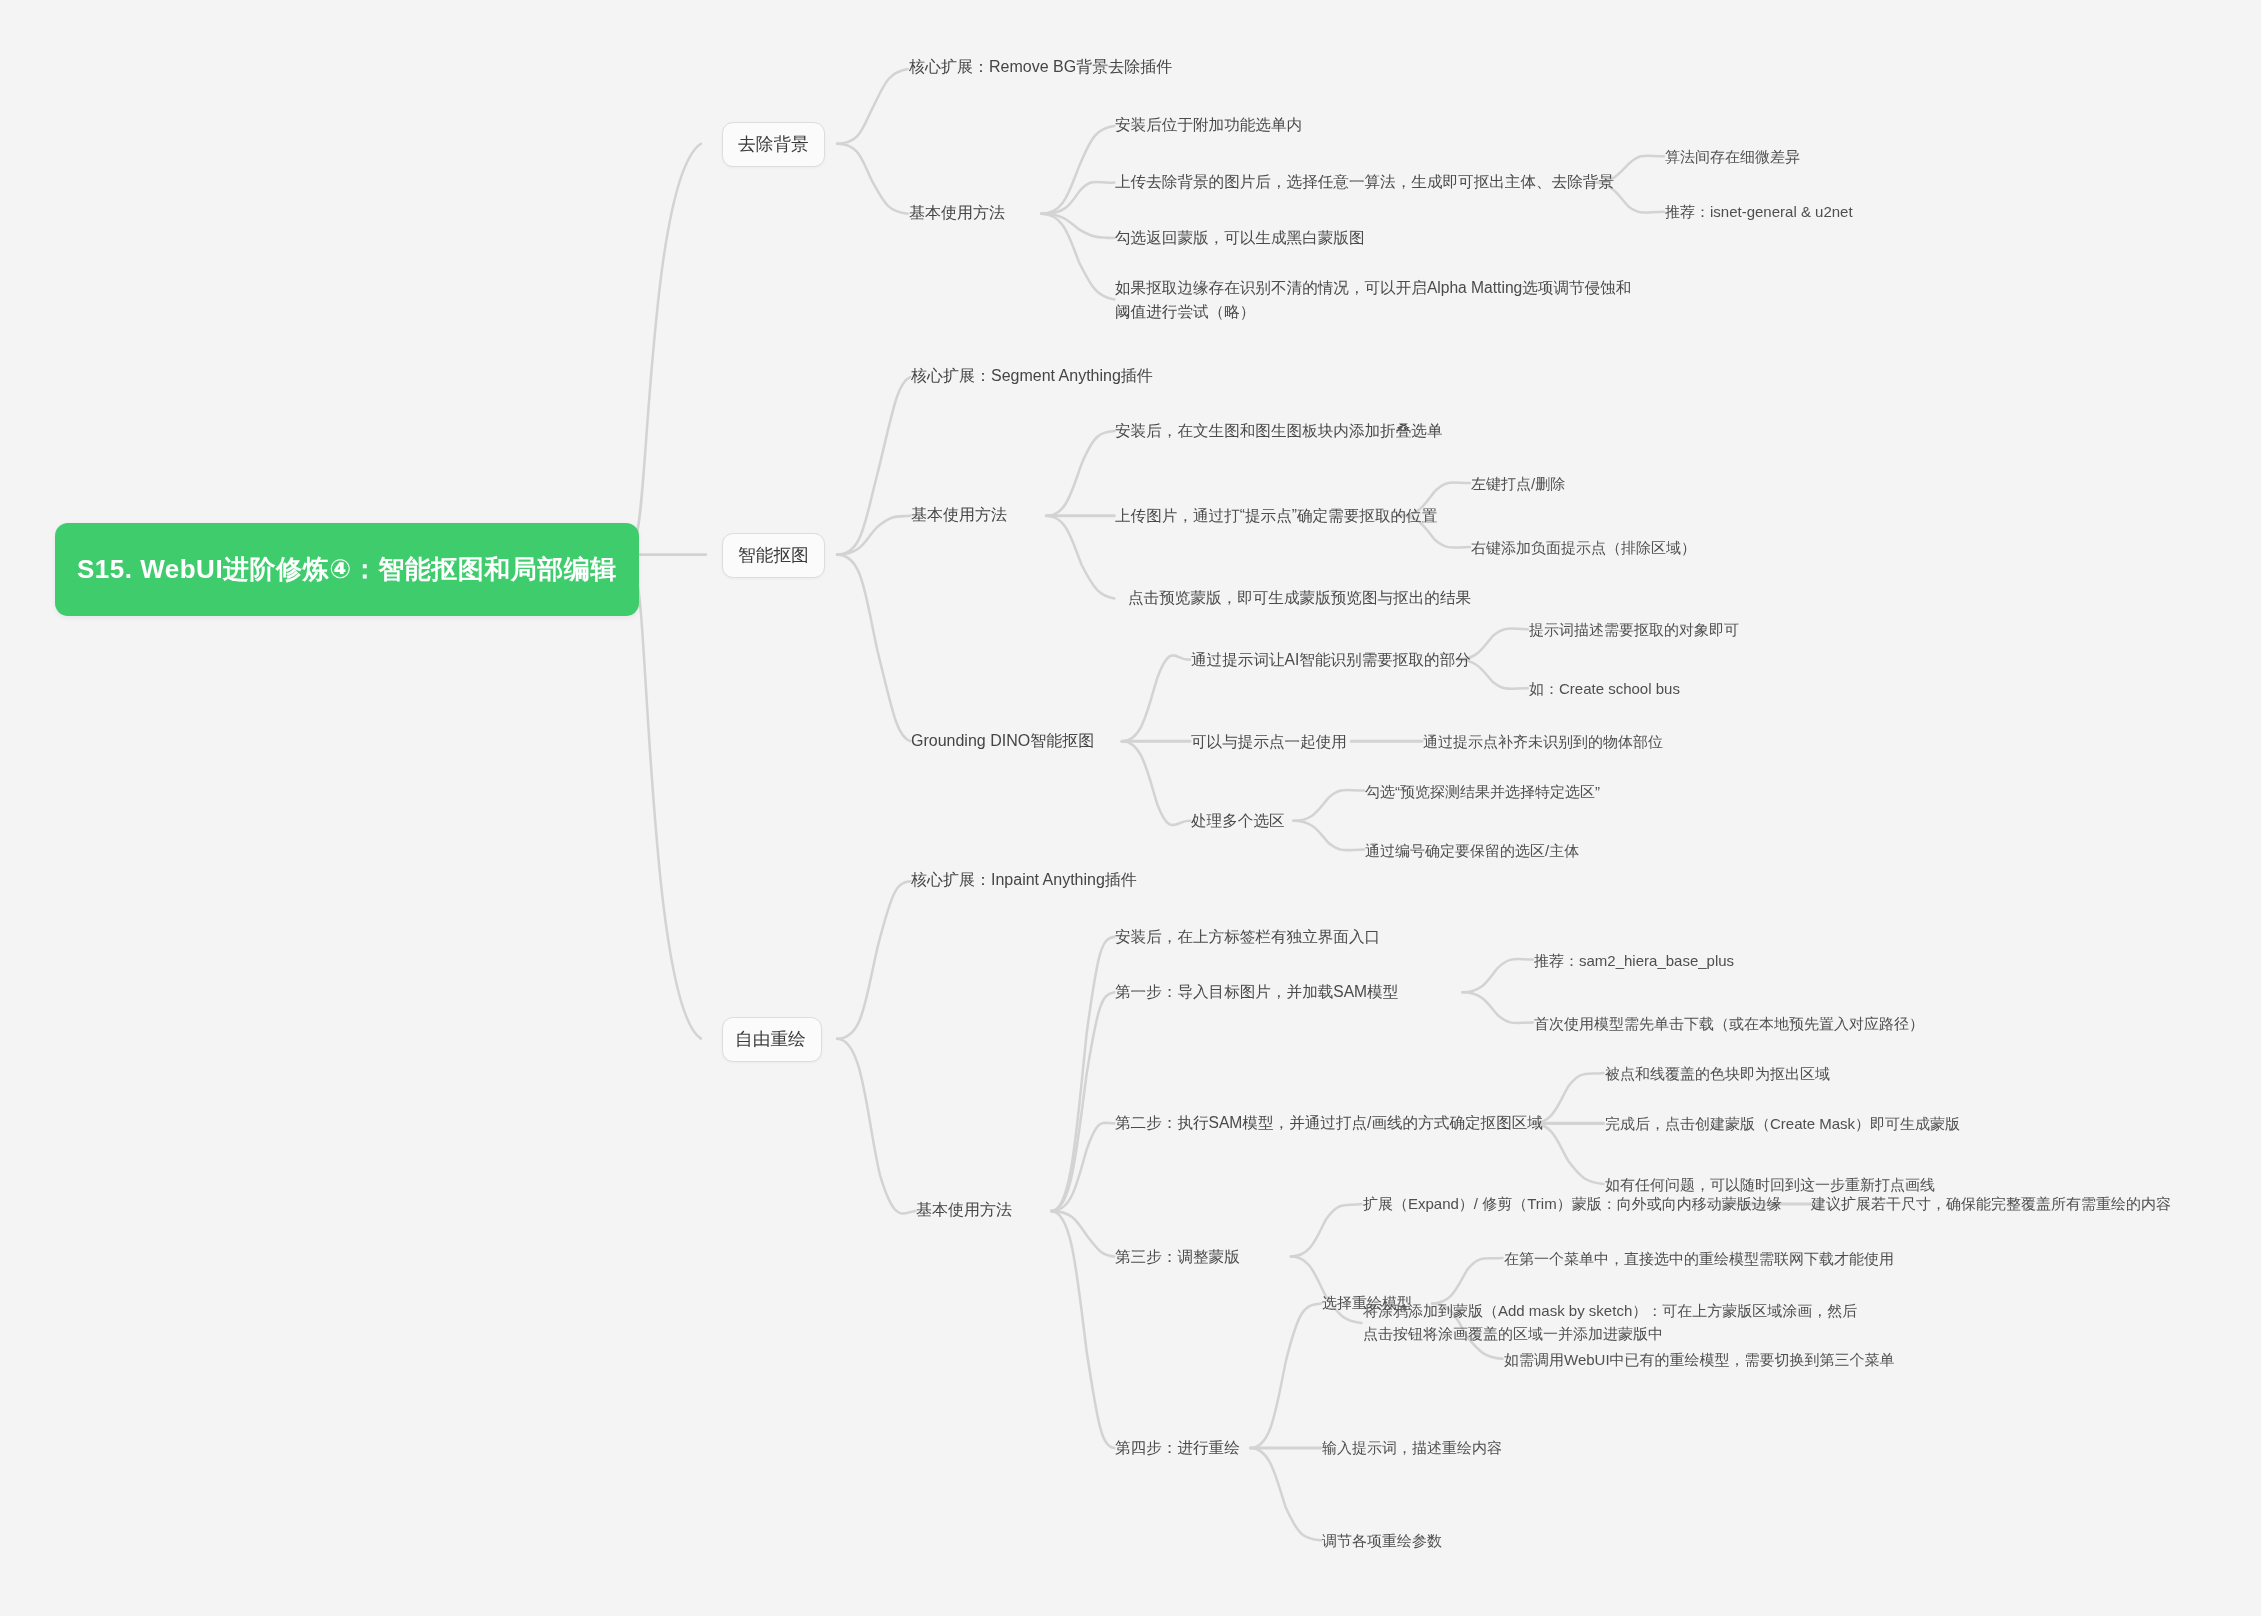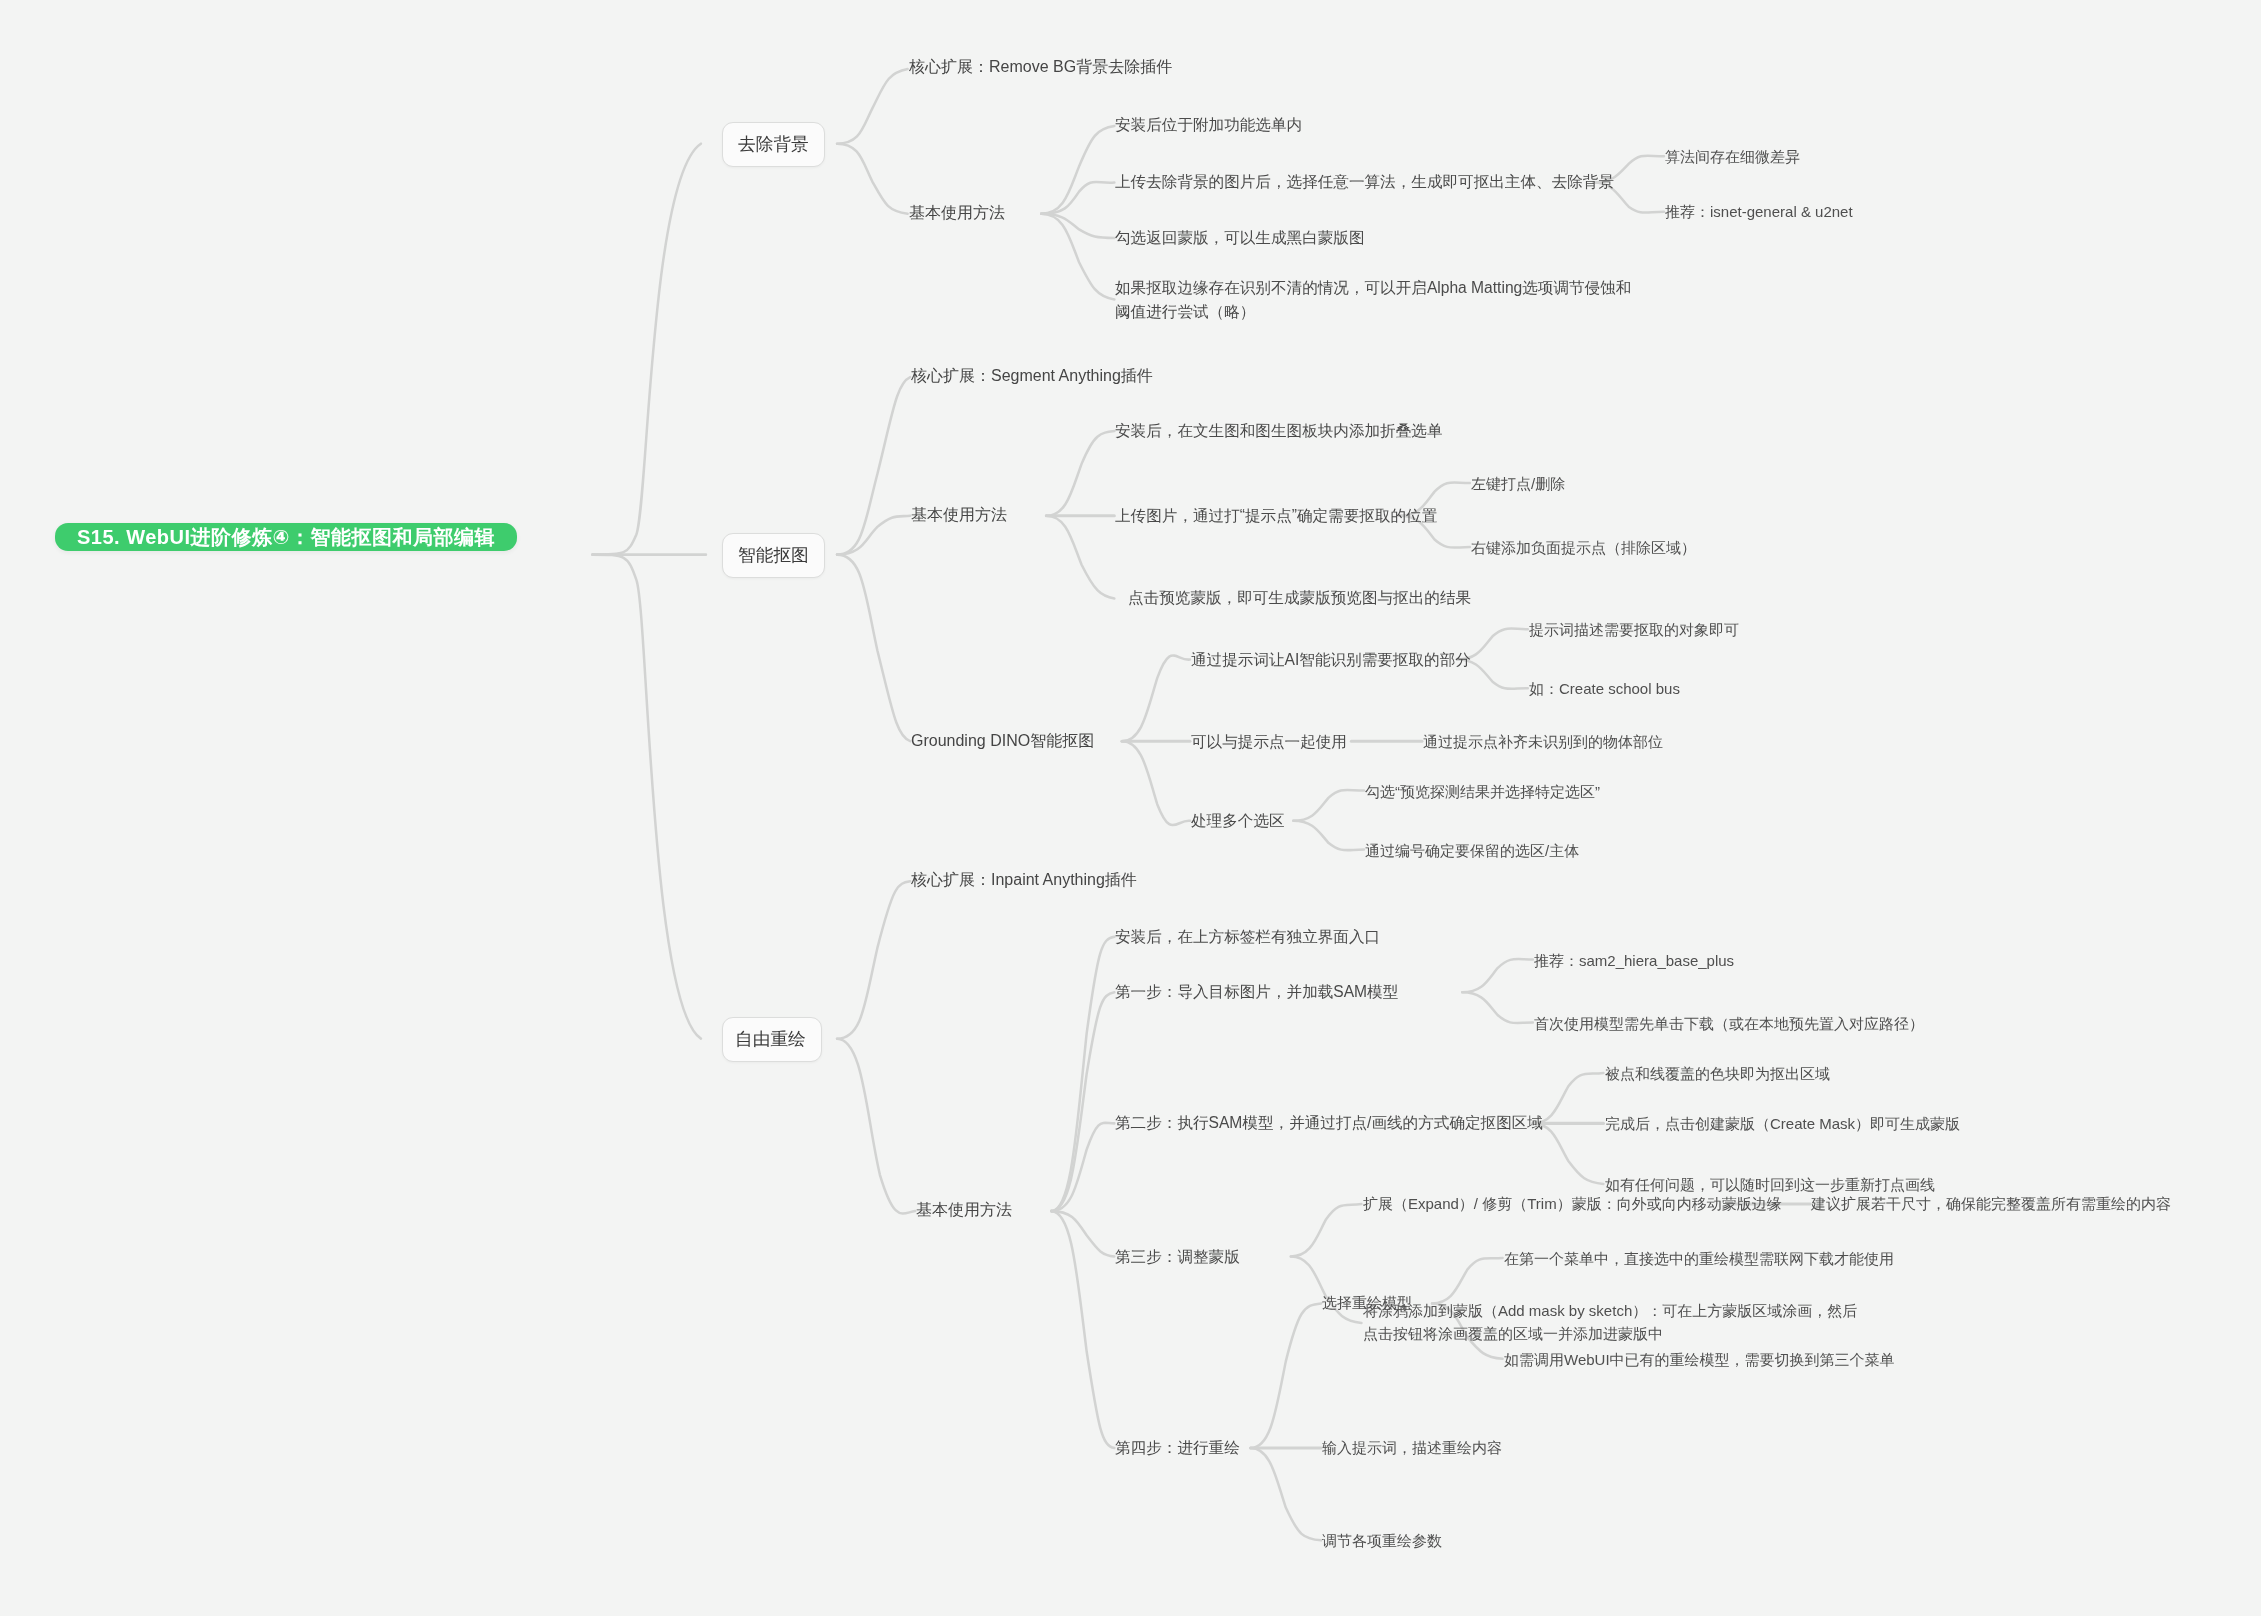--- a/index.html
+++ b/index.html
@@ -25,24 +25,24 @@
   .node{
     position:absolute;
     box-sizing:border-box;
     white-space:pre;
     line-height:1.42;
   }
   
   .root{
     background:#3ECC6D;
     color:#ffffff;
-    font-size:20px;
+    font-size:26px;
     font-weight:bold;
     border-radius:13px;
-    padding:0 22px;
+    padding:28px 22px;
     letter-spacing:0.5px;
     box-shadow:0 1.5px 5px rgba(0,0,0,0.06);
   }
   
   .lvl1{
     background:#fbfbfb;
     color:#3a3a3a;
     font-size:17.7px;
     border:1.5px solid #dcdddc;
     border-radius:11px;

